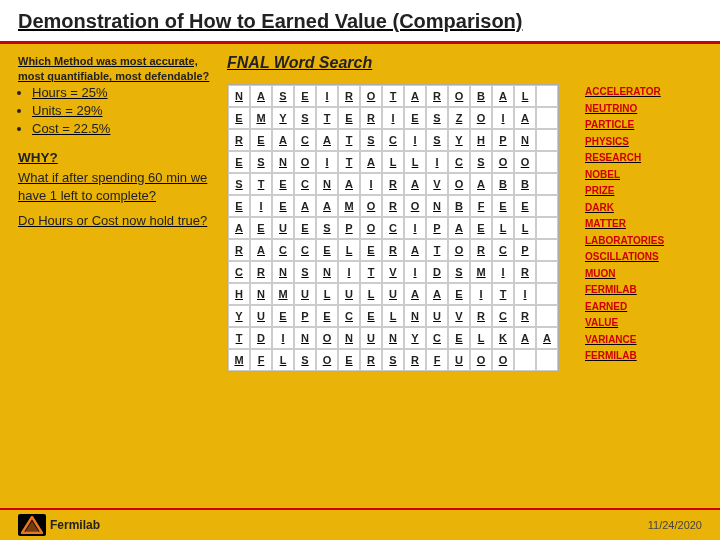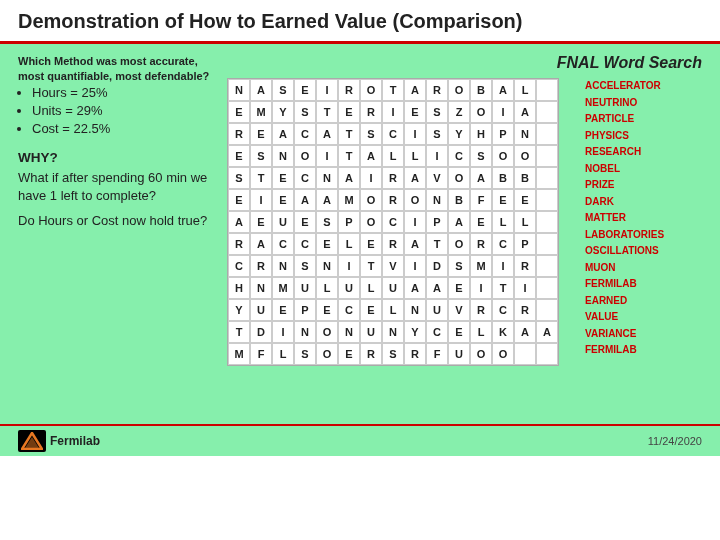--- a/index.html
+++ b/index.html
@@ -5,24 +5,25 @@
     * { box-sizing: border-box; margin: 0; padding: 0; }
     body {
       width: 720px;
       height: 540px;
       font-family: Arial, sans-serif;
       background: #fff;
       overflow: hidden;
     }
     .slide {
       width: 720px;
-      height: 456px;
-      background: #86efac;
+      height: 540px;
+      background: #eab308;
       padding: 0;
       position: relative;
+      text-decoration: underline;
     }
     .header {
       background: #fff;
       border-bottom: 3px solid #c00;
       padding: 10px 18px 8px 18px;
       margin-bottom: 10px;
     }
     .header h1 {
       font-size: 20px;
       font-weight: bold;
@@ -64,23 +65,22 @@
       margin-bottom: 7px;
       line-height: 1.4;
     }
     .right-panel {
       flex: 1;
     }
     .word-search-title {
       font-size: 16px;
       font-weight: bold;
       color: #222;
-      margin-bottom: 6px;
+      margin-bottom: 12px;
       font-style: italic;
-      text-align: right;
     }
     .ws-container {
       display: flex;
       flex-direction: row;
       gap: 6px;
     }
     .ws-grid {
       display: grid;
       grid-template-columns: repeat(15, 22px);
       grid-template-rows: repeat(13, 22px);

